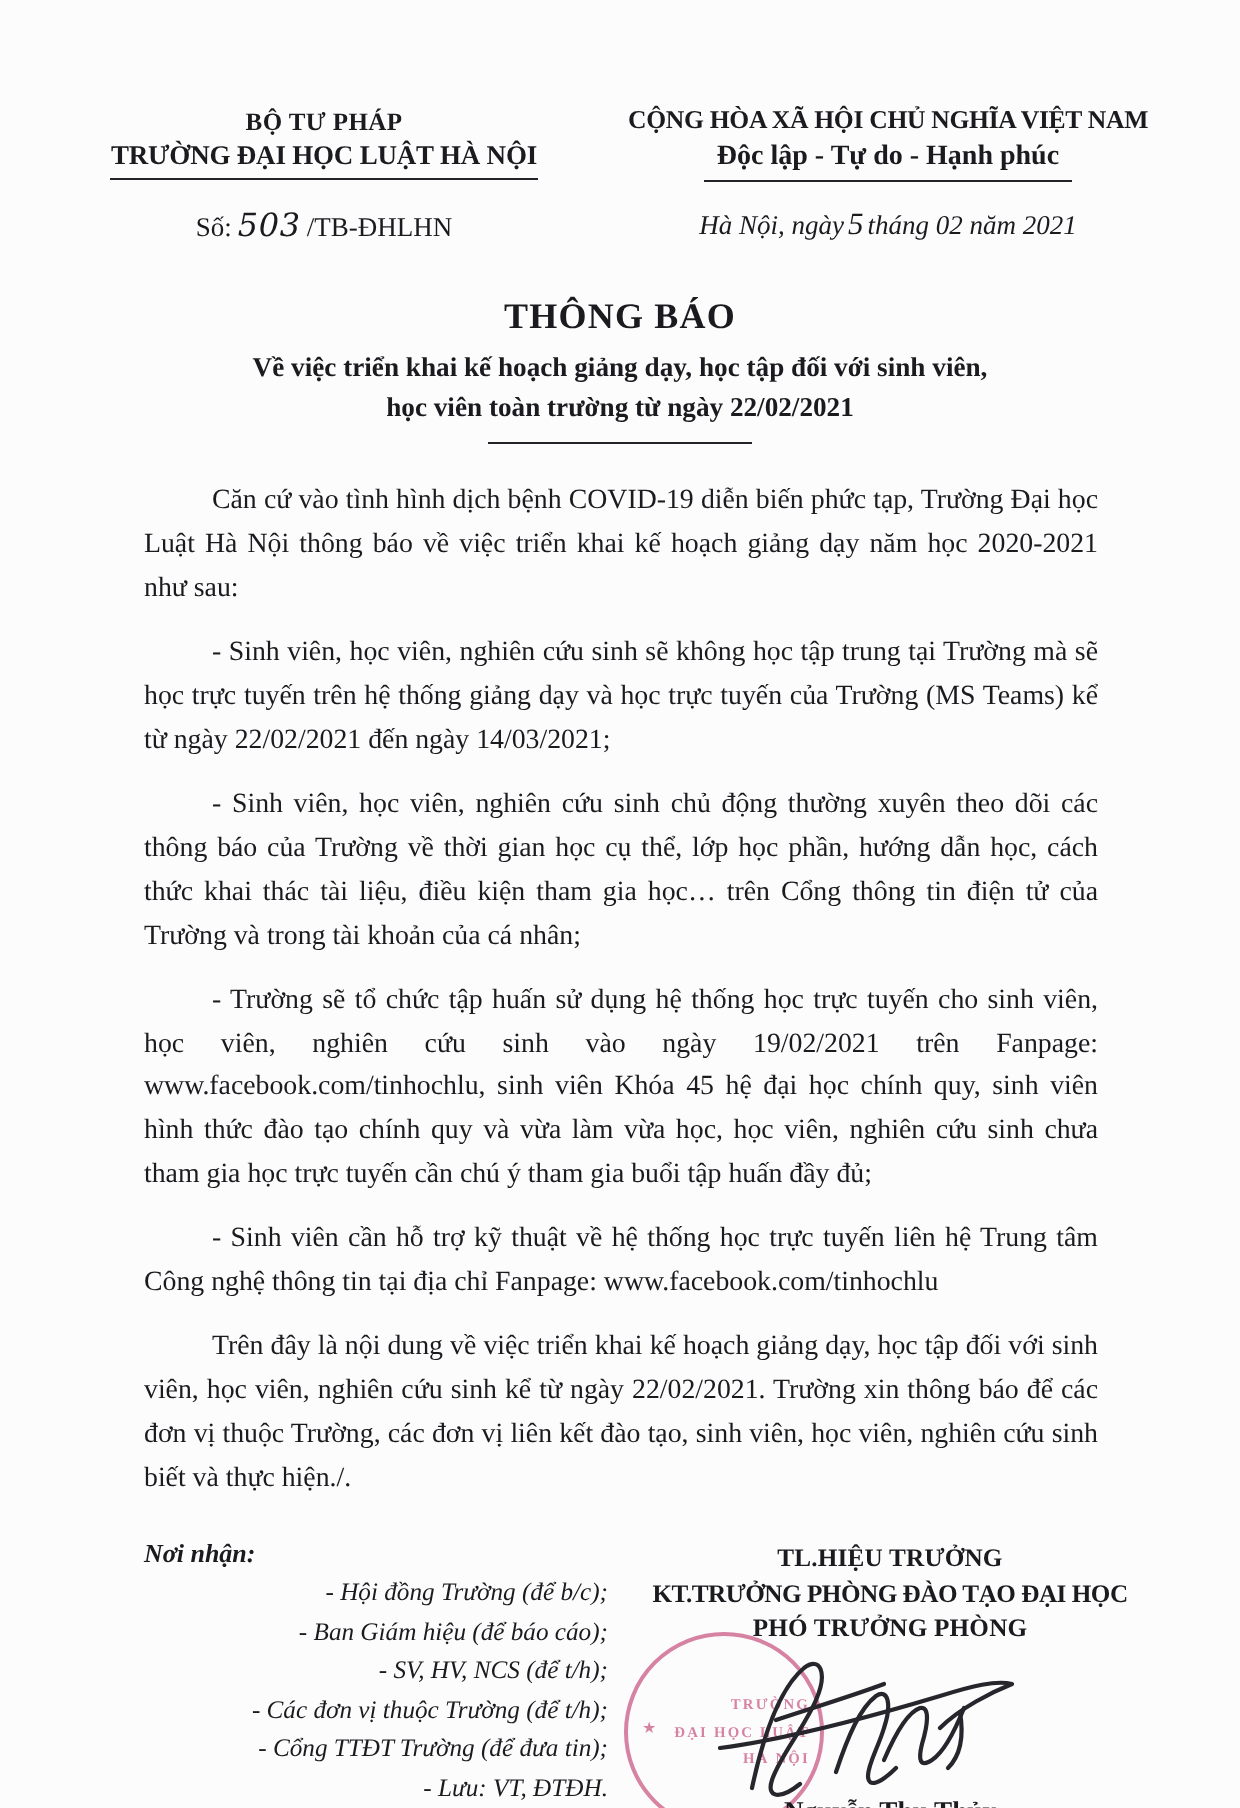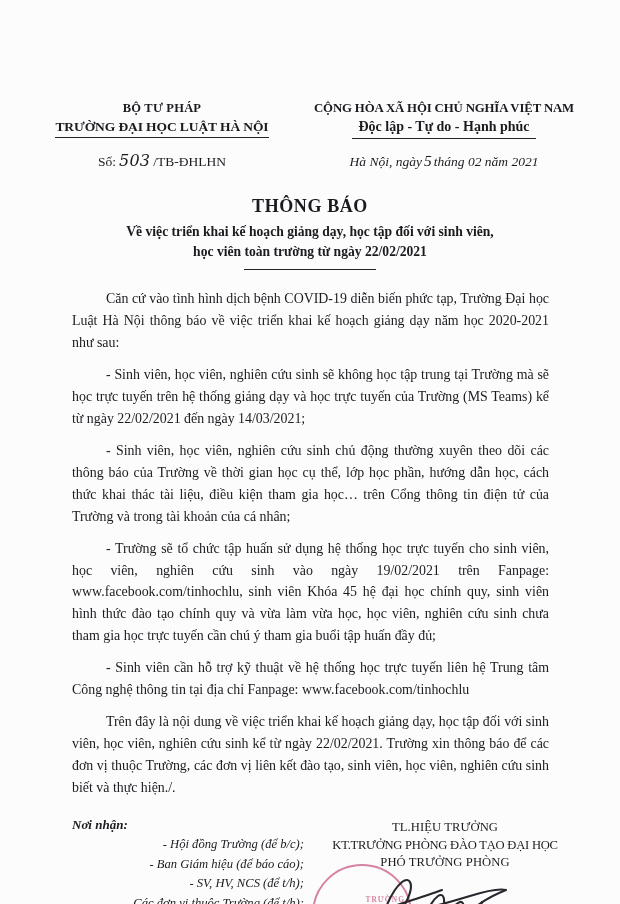--- a/index.html
+++ b/index.html
@@ -15,21 +15,20 @@
     font-family: "Liberation Serif", "DejaVu Serif", serif;
     color: #1b1b1f;
     overflow: hidden;
   }
 
   
   .header {
     display: flex;
     align-items: center;
     padding: 52px 28px 0 28px;
-    margin-top: 48px;
   }
   .header-left {
     width: 268px;
     text-align: center;
   }
   .header-right {
     flex: 1;
     text-align: center;
   }
   .ministry {
@@ -160,21 +159,21 @@
   }
 
   .signature {
     flex: 1;
     position: relative;
     text-align: center;
     padding-top: 2px;
   }
   .sig-line {
     font-size: 12.6px;
-    font-weight: normal;
+    font-weight: bold;
     line-height: 1.4;
     letter-spacing: .1px;
     white-space: nowrap;
   }
   .sig-line.wide {
     letter-spacing: -.25px;
   }
   .sig-space {
     position: relative;
     height: 74px;

